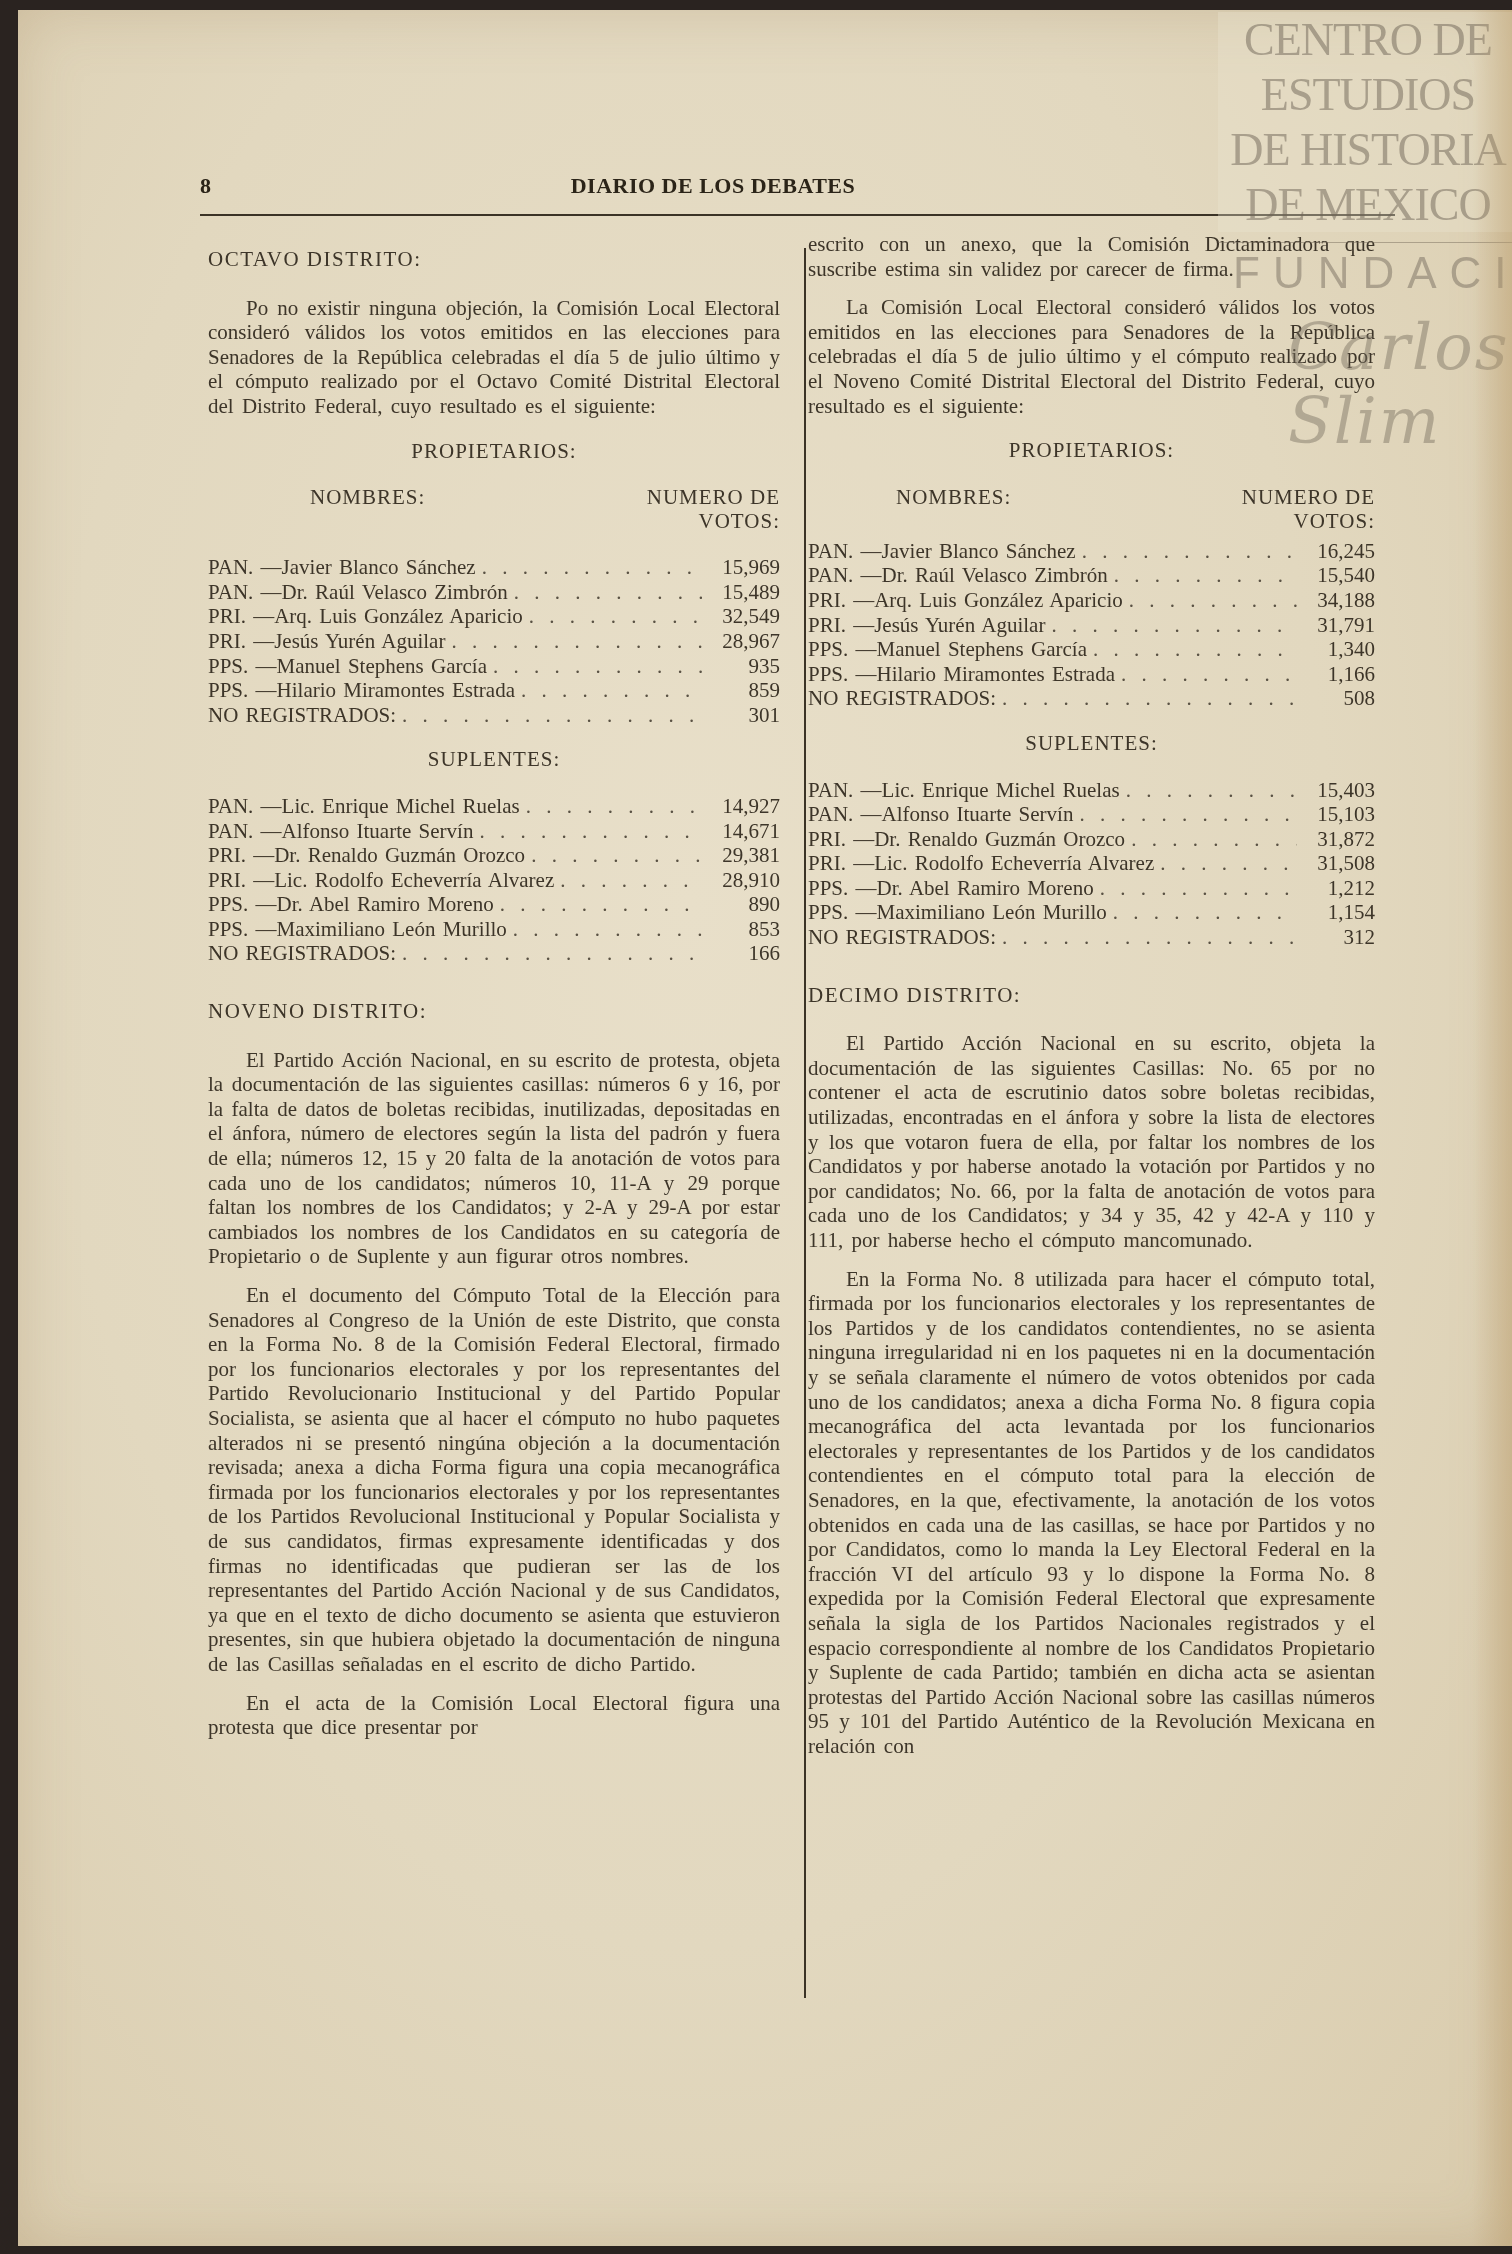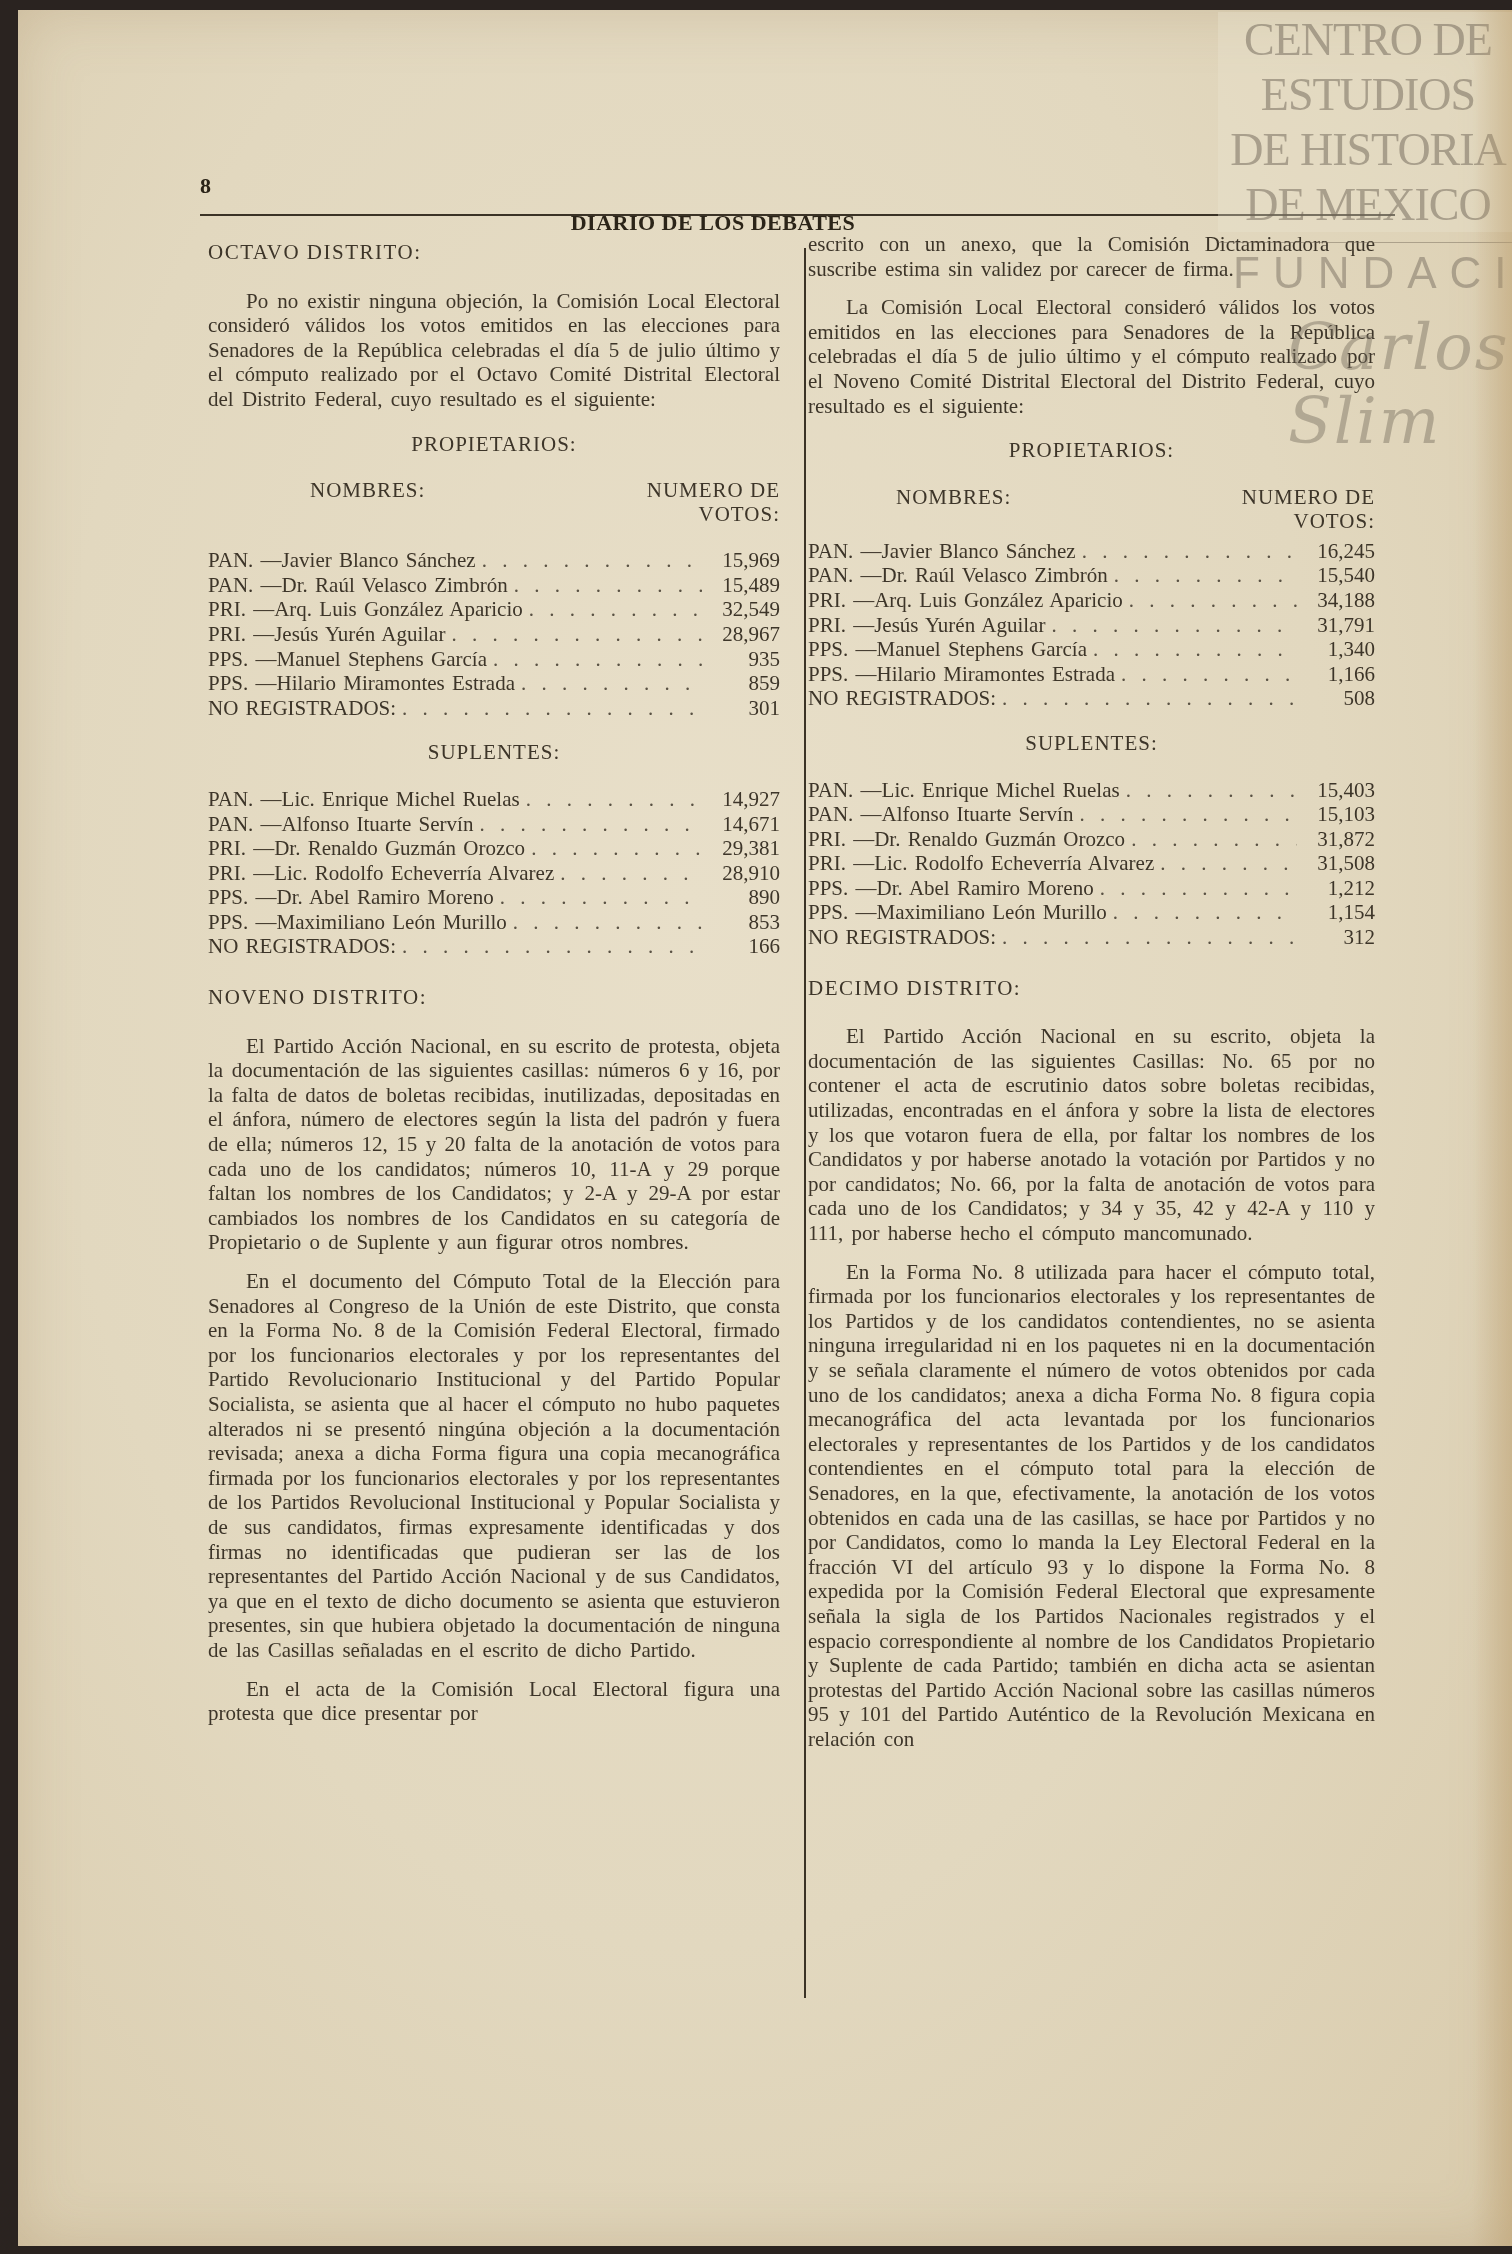--- a/index.html
+++ b/index.html
@@ -19,38 +19,38 @@
     background: linear-gradient(to right, rgba(200,170,120,0) 0%, rgba(190,160,110,0.45) 100%);
   }
   .header {
     position: absolute; left: 182px; top: 163px; width: 1226px; height: 30px;
   }
   .page-number {
     position: absolute; left: 0; top: 0; font-weight: bold; font-size: 22px; color: #2b2418;
   }
   .running-title {
     position: absolute; left: 0; right: 200px; top: 0; text-align: center;
-    font-weight: bold; font-size: 22px; letter-spacing: 0.5px; color: #2b2418; margin-top: 37px;
+    font-weight: bold; font-size: 22px; letter-spacing: 0.5px; color: #2b2418;
   }
   .header-rule {
     position: absolute; left: 182px; top: 204px; width: 1195px; height: 0;
     border-top: 2.5px solid #3b3326;
   }
   .column-divider {
     position: absolute; left: 786px; top: 238px; width: 0; height: 1750px;
     border-left: 2.5px solid #3b3326;
   }
   .col {
     position: absolute; top: 222px; width: 572px;
     font-size: 21px; line-height: 24.6px; color: #3d3529;
   }
   .col.left { left: 190px; }
   .col.right { left: 790px; width: 567px; }
   .section-heading {
-    margin: 8px 0 24px 0; font-size: 21px; letter-spacing: 1.5px; font-weight: normal;
+    margin: 15px 0 24px 0; font-size: 21px; letter-spacing: 1.5px; font-weight: normal;
   }
   p.para {
     margin: 0 0 14px 0; text-indent: 38px; text-align: justify; word-spacing: 3px;
     hyphens: none;
   }
   .subheading {
     text-align: center; letter-spacing: 1px; margin: 20px 0 22px 0;
   }
   .col-headers {
     position: relative; height: 54px; margin-bottom: 16px;

